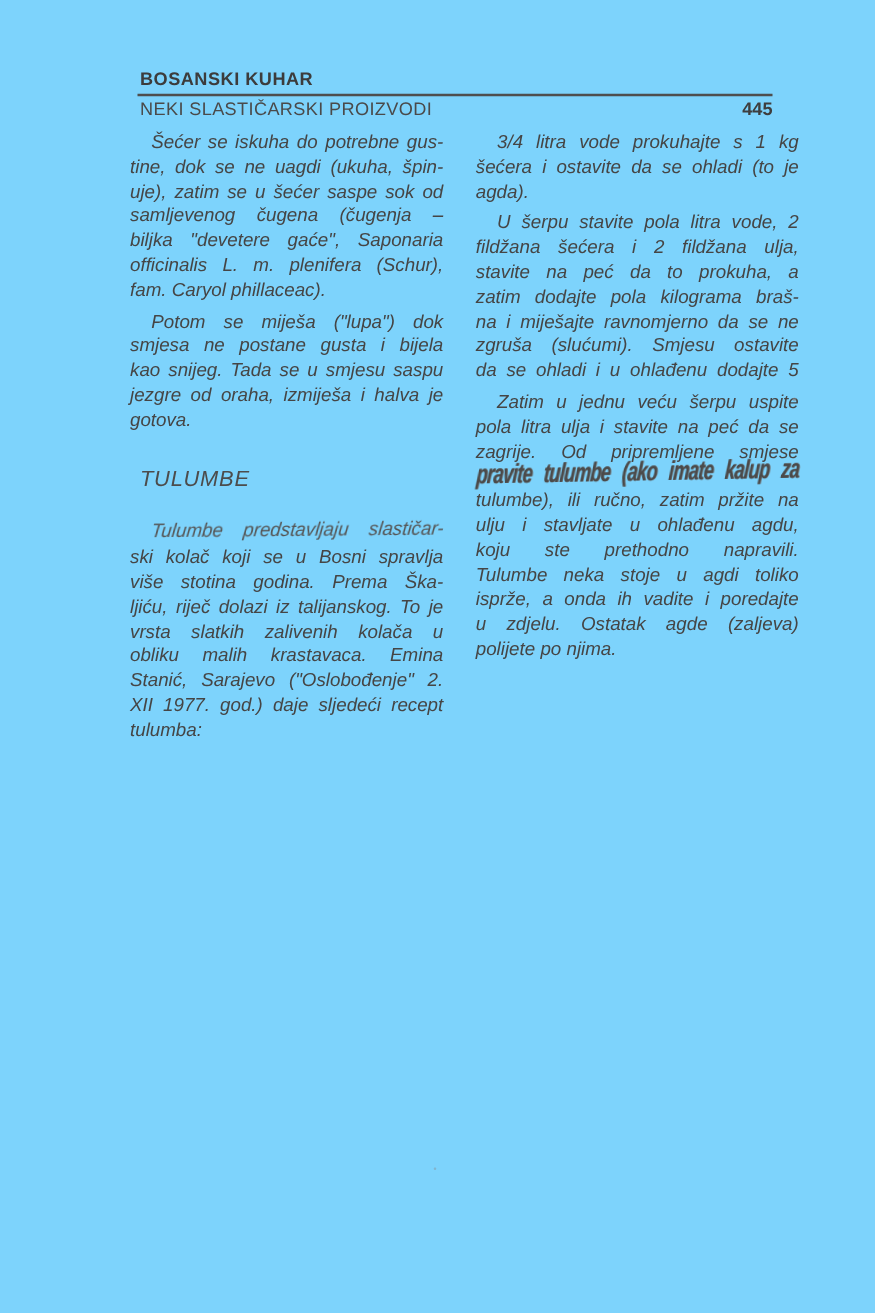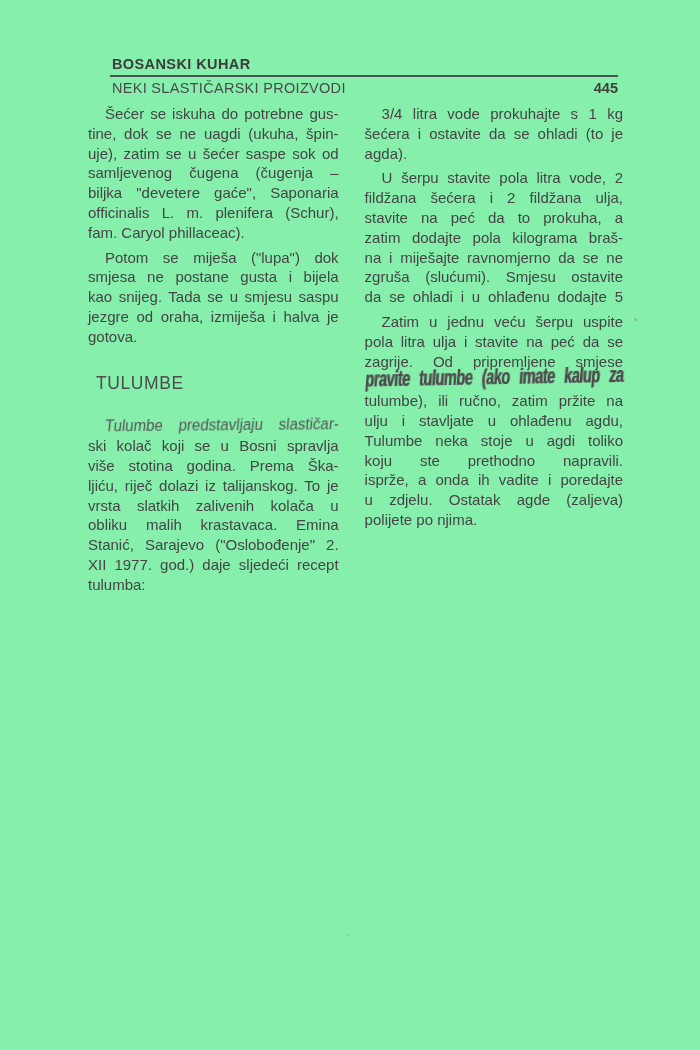--- a/index.html
+++ b/index.html
@@ -4,21 +4,21 @@
 <style>
   html, body { margin: 0; padding: 0; }
   body {
     width: 700px; height: 1050px;
     background: #f4f4f4;
     font-family: "Liberation Sans", "DejaVu Sans", sans-serif;
   }
   .sheet {
     position: relative;
     width: 700px; height: 1050px;
-    background: #86efac;
+    background: #7dd3fc;
     overflow: hidden;
     color: #454545;
   }
   
   .runhead { position: absolute; left: 110px; top: 56px; width: 508px; }
   .book-title {
     font-size: 14.5px; font-weight: bold; letter-spacing: 0.4px;
     color: #3c3c3c; padding-left: 2px;
   }
   .head-rule {
@@ -27,22 +27,22 @@
   .subhead-row {
     display: flex; justify-content: space-between; align-items: baseline;
     margin-top: 3px;
   }
   .section-title {
     font-size: 14.5px; letter-spacing: 0.3px; color: #4a4a4a; padding-left: 2px; text-align: center;
   }
   .page-number { font-size: 14.5px; font-weight: 600; color: #3e3e3e; }
   
   .columns {
-    position: absolute; left: 88px; top: 104px; width: 535px;
-    display: flex; gap: 26px;
+    position: absolute; left: 104px; top: 104px; width: 535px;
+    display: flex; gap: 26px; font-style: italic;
   }
   .col { font-size: 15px; line-height: 19.8px; color: #454545; }
   .col-left  { width: 258px; }
   .col-right { width: 266px; }
   .para { margin: 0 0 5px 0; }
   .line {
     text-align: justify;
     text-align-last: justify;
     white-space: normal;
     height: 19.8px; overflow: visible;
@@ -137,22 +137,22 @@
           <div class="line">zgruša (slućumi). Smjesu ostavite</div>
           <div class="line">da se ohladi i u ohlađenu dodajte 5</div>
         </div>
         <div class="para">
           <div class="line first">Zatim u jednu veću šerpu uspite</div>
           <div class="line">pola litra ulja i stavite na peć da se</div>
           <div class="line">zagrije. Od pripremljene smjese</div>
           <div class="line warp-strong">pravite tulumbe (ako imate kalup za</div>
           <div class="line">tulumbe), ili ručno, zatim pržite na</div>
           <div class="line">ulju i stavljate u ohlađenu agdu,</div>
+          <div class="line">koju ste prethodno napravili.</div>
           <div class="line">Tulumbe neka stoje u agdi toliko</div>
-          <div class="line">koju ste prethodno napravili.</div>
           <div class="line">isprže, a onda ih vadite i poredajte</div>
           <div class="line">u zdjelu. Ostatak agde (zaljeva)</div>
           <div class="line last">polijete po njima.</div>
         </div>
       </div>
   </div>
 
   <div class="speck speck-1"></div>
   <div class="speck speck-2"></div>
 

